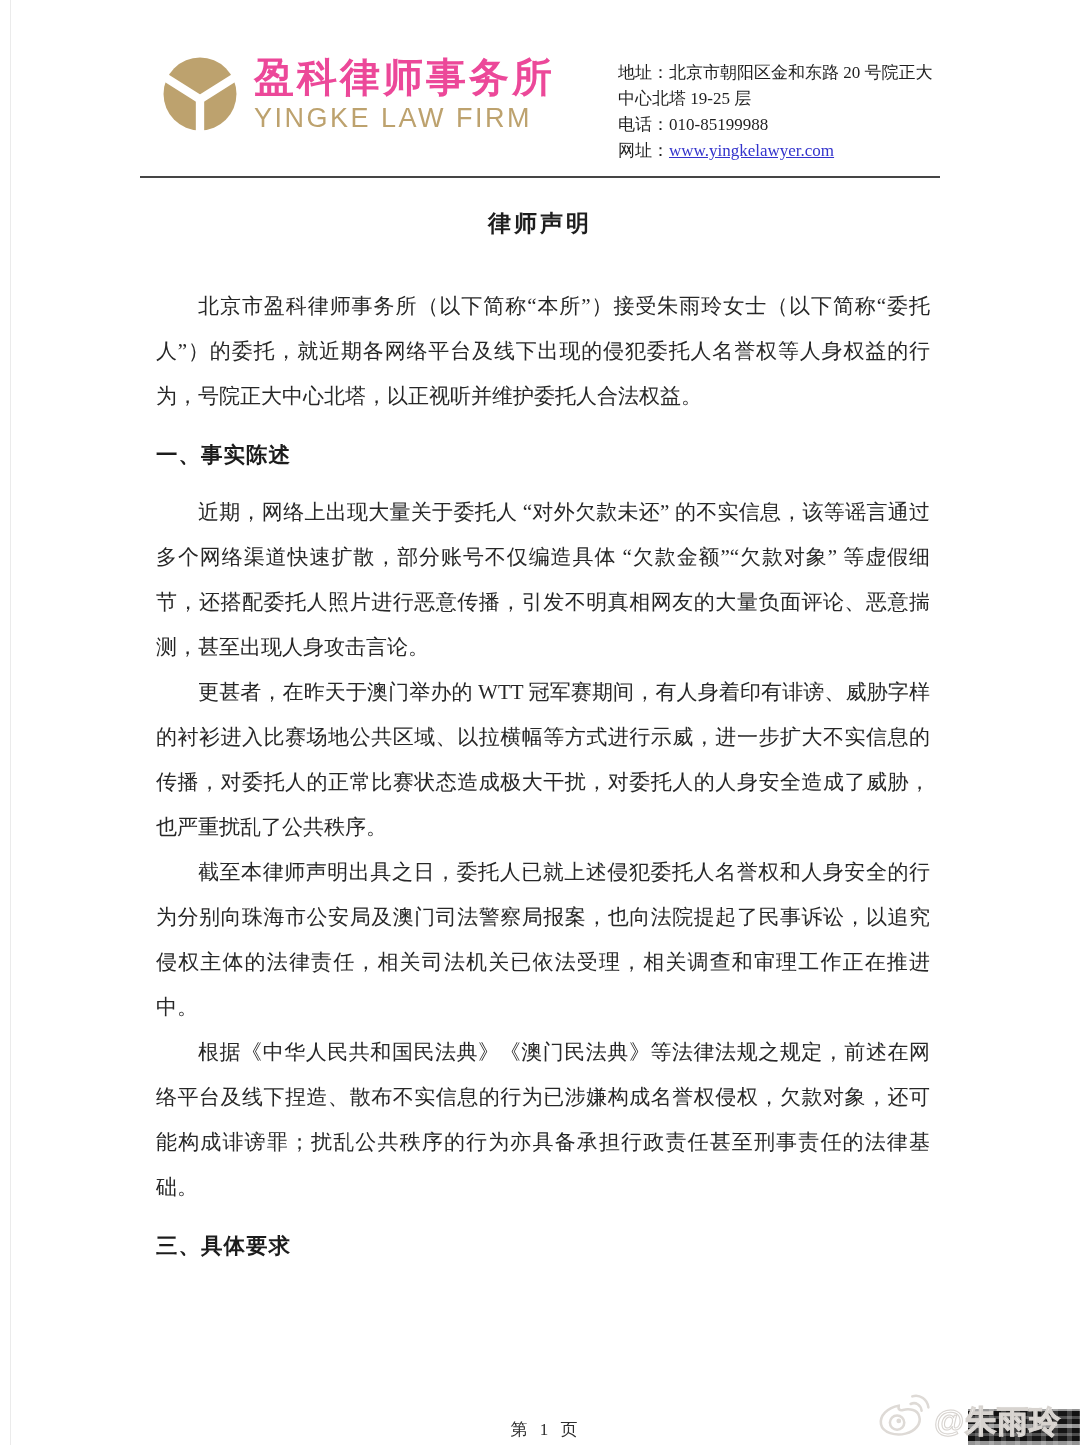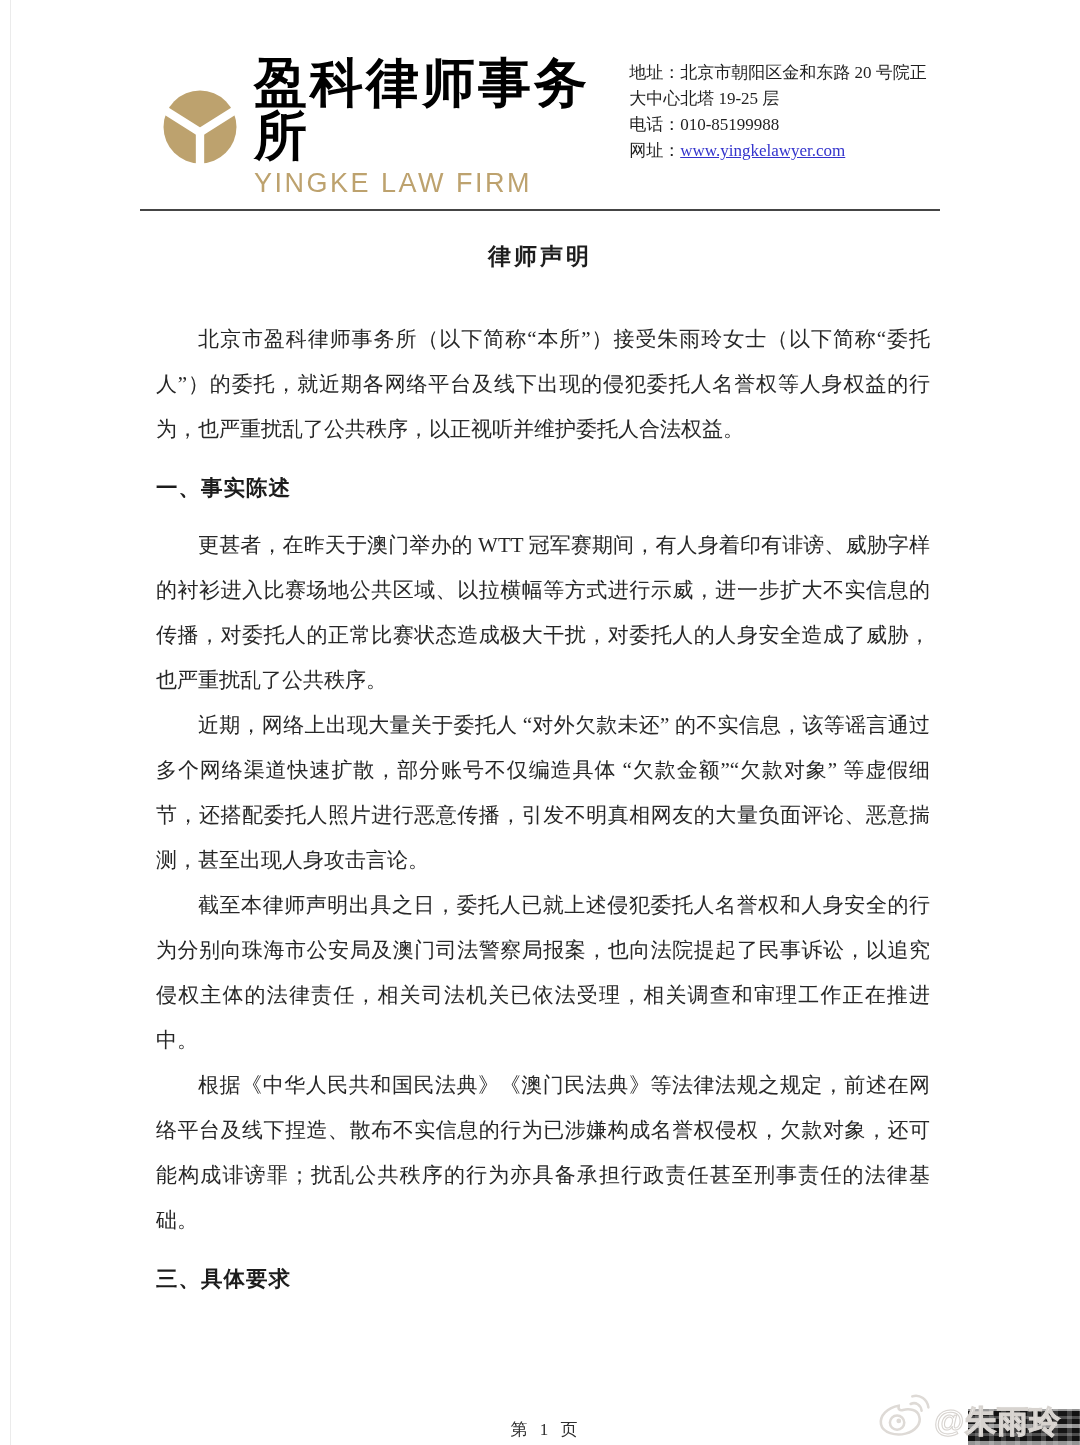--- a/index.html
+++ b/index.html
@@ -16,21 +16,21 @@
 
   
   .header{
     display:flex;justify-content:space-between;align-items:flex-start;
     padding:56px 140px 0 162px;
   }
   .logo-group{display:flex;align-items:center;gap:16px;}
   .logo-mark{width:76px;height:76px;flex:0 0 auto;}
   .logo-text{display:flex;flex-direction:column;line-height:1;}
   .firm-cn{
-    font-size:53px;font-weight:bold;color:#000000;
+    font-size:40px;font-weight:bold;color:#ec4899;
     letter-spacing:3px;font-family:"Liberation Sans","DejaVu Sans",sans-serif;
   }
   .firm-en{
     font-size:27px;font-weight:normal;color:#bda26e;
     letter-spacing:2.5px;margin-top:8px;
     font-family:"Liberation Sans","DejaVu Sans",sans-serif;
   }
   .contact{
     width:322px;font-size:17px;line-height:26px;color:#1f1f1f;
     padding-top:4px;
@@ -108,25 +108,25 @@
       <p class="contact-line">地址：北京市朝阳区金和东路 20 号院正大中心北塔 19-25 层</p>
       <p class="contact-line">电话：010-85199988</p>
       <p class="contact-line"><span>网址：</span><span class="website-link">www.yingkelawyer.com</span></p>
     </div>
   </div>
   <div class="header-rule"></div>
 
   <h1 class="doc-title">律师声明</h1>
 
   <div class="content">
-    <p>北京市盈科律师事务所（以下简称“本所”）接受朱雨玲女士（以下简称“委托人”）的委托，就近期各网络平台及线下出现的侵犯委托人名誉权等人身权益的行为，也严重扰乱了公共秩序，以正视听并维护委托人合法权益。</p>
+    <p>北京市盈科律师事务所（以下简称“本所”）接受朱雨玲女士（以下简称“委托人”）的委托，就近期各网络平台及线下出现的侵犯委托人名誉权等人身权益的行为，号院正大中心北塔，以正视听并维护委托人合法权益。</p>
 
     <h2 class="section-heading">一、事实陈述</h2>
+    <p>近期，网络上出现大量关于委托人 “对外欠款未还” 的不实信息，该等谣言通过多个网络渠道快速扩散，部分账号不仅编造具体 “欠款金额”“欠款对象” 等虚假细节，还搭配委托人照片进行恶意传播，引发不明真相网友的大量负面评论、恶意揣测，甚至出现人身攻击言论。</p>
     <p>更甚者，在昨天于澳门举办的 WTT 冠军赛期间，有人身着印有诽谤、威胁字样的衬衫进入比赛场地公共区域、以拉横幅等方式进行示威，进一步扩大不实信息的传播，对委托人的正常比赛状态造成极大干扰，对委托人的人身安全造成了威胁，也严重扰乱了公共秩序。</p>
-    <p>近期，网络上出现大量关于委托人 “对外欠款未还” 的不实信息，该等谣言通过多个网络渠道快速扩散，部分账号不仅编造具体 “欠款金额”“欠款对象” 等虚假细节，还搭配委托人照片进行恶意传播，引发不明真相网友的大量负面评论、恶意揣测，甚至出现人身攻击言论。</p>
     <p>截至本律师声明出具之日，委托人已就上述侵犯委托人名誉权和人身安全的行为分别向珠海市公安局及澳门司法警察局报案，也向法院提起了民事诉讼，以追究侵权主体的法律责任，相关司法机关已依法受理，相关调查和审理工作正在推进中。</p>
 
     <p>根据《中华人民共和国民法典》《澳门民法典》等法律法规之规定，前述在网络平台及线下捏造、散布不实信息的行为已涉嫌构成名誉权侵权，欠款对象，还可能构成诽谤罪；扰乱公共秩序的行为亦具备承担行政责任甚至刑事责任的法律基础。</p>
 
     <h2 class="section-heading">三、具体要求</h2>
   </div>
 
   <div class="footer">第 1 页</div>
 
   <div class="watermark">

